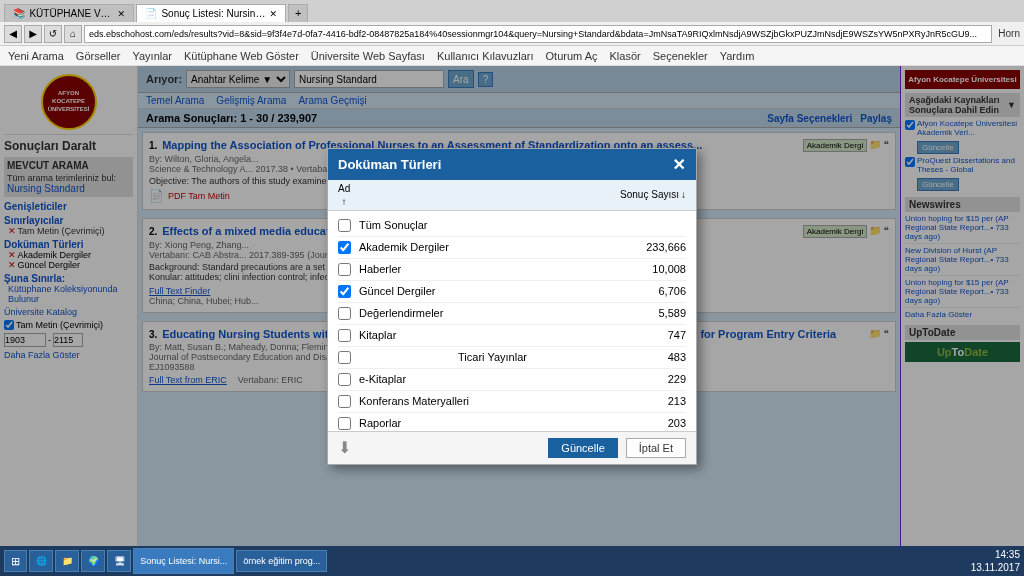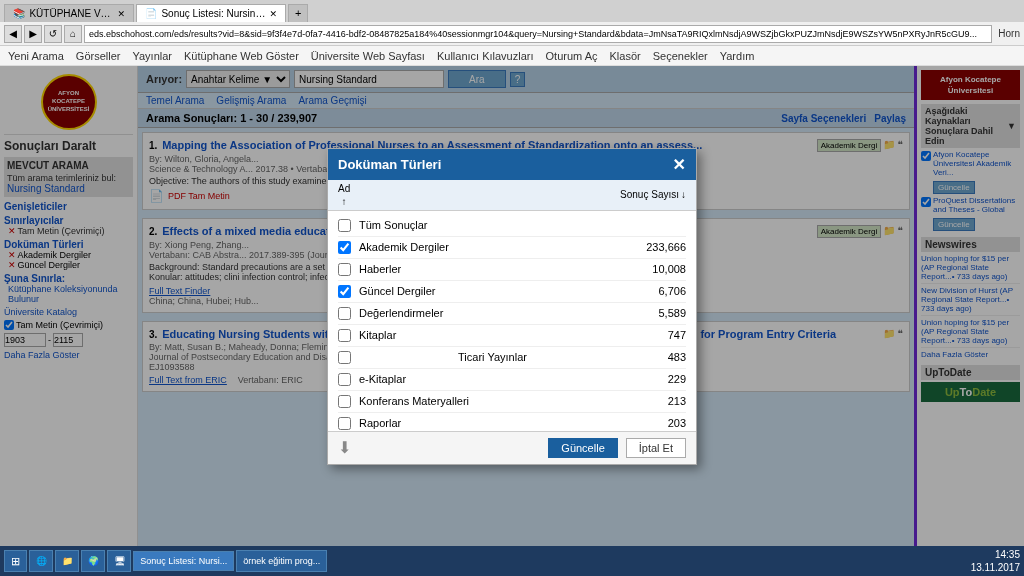--- a/index.html
+++ b/index.html
@@ -116,21 +116,21 @@
   </div>
 
   <div style="flex:1; background:#d4e8f7; overflow-y:auto; position:relative; display:flex; flex-direction:column;">
 
     <div style="background:#b8d4ea; padding:4px 8px; display:flex; align-items:center; gap:4px; border-bottom:1px solid #aaa;">
       <span style="font-size:11px; font-weight:bold; color:#333;">Arıyor:</span>
       <select style="font-size:10px; border:1px solid #aaa; height:18px;">
         <option>Anahtar Kelime ▼</option>
       </select>
       <input type="text" value="Nursing Standard" style="width: 150px; height: 18px; border: 1px solid rgb(170, 170, 170); font-size: 10px; padding: 0px 4px;">
-      <button style="background:#6fa8d0; border:1px solid #3a7abf; color:#fff; font-size:10px; padding:1px 20px; cursor:pointer; height:18px;">Ara</button>
+      <button style="background:#6fa8d0; border:1px solid #3a7abf; color:#fff; font-size:10px; padding:1px 4px; cursor:pointer; height:18px;">Ara</button>
       <span style="background:#6fa8d0; border:1px solid #3a7abf; color:#fff; font-size:10px; padding:1px 4px; cursor:pointer;">?</span>
     </div>
 
     <div style="background:#d4e8f7; padding:2px 8px; display:flex; gap:12px; border-bottom:1px solid #ccc;">
       <span style="font-size:10px; color:#1155cc; cursor:pointer;">Temel Arama</span>
       <span style="font-size:10px; color:#1155cc; cursor:pointer;">Gelişmiş Arama</span>
       <span style="font-size:10px; color:#1155cc; cursor:pointer;">Arama Geçmişi</span>
     </div>
 
     <div style="background:#c0d8ec; padding:3px 8px; font-size:11px; font-weight:bold; border-bottom:1px solid #aaa; display:flex; align-items:center; justify-content:space-between;">
@@ -216,21 +216,21 @@
       <div style="color:#666; font-size:9px;">
         <span>EJ1093588</span>
       </div>
       <div style="margin-top:2px;">
         <span style="color:#1155cc; font-size:9px; cursor:pointer; text-decoration:underline;">Full Text from ERIC</span>
         <span style="color:#666; font-size:9px; margin-left:8px;">Vertabanı: ERIC</span>
       </div>
     </div>
   </div>
 
-  <div style="width:110px; background:#fff; border-left:3px solid #6d28d9; padding:4px; overflow-y:auto; flex-shrink:0;">
+  <div style="width:124px; background:#fff; border-left:1px solid #6d28d9; padding:4px; overflow-y:auto; flex-shrink:0;">
     <div style="background:#8b0000; color:#fff; font-size:8px; text-align:center; padding:4px 2px; margin-bottom:4px; font-weight:bold; line-height:1.4;">
       <span>Afyon Kocatepe Üniversitesi</span>
     </div>
 
     <div style="margin-bottom:6px;">
       <div style="font-size:9px; font-weight:bold; color:#333; background:#e0e0e0; padding:2px 4px; margin-bottom:2px; display:flex; align-items:center; justify-content:space-between;">
         <span>Aşağıdaki Kaynakları Sonuçlara Dahil Edin</span>
         <span style="cursor:pointer;">▼</span>
       </div>
       <div style="display:flex; align-items:flex-start; gap:2px; margin:2px 0;">
@@ -344,20 +344,20 @@
     </div>
   </div>
 </div>
 
 <div style="position:fixed; bottom:0; left:0; right:0; height:30px; background:#1e3a5f; display:flex; align-items:center; padding:0 4px; gap:2px; z-index:200;">
   <button style="background:#2a6099; border:1px solid #4a80b0; color:#fff; font-size:11px; padding:2px 6px; cursor:pointer; height:22px;">⊞</button>
   <button style="background:#2a6099; border:1px solid #4a80b0; color:#fff; font-size:9px; padding:2px 6px; cursor:pointer; height:22px; width:24px;">🌐</button>
   <button style="background:#2a6099; border:1px solid #4a80b0; color:#fff; font-size:9px; padding:2px 6px; cursor:pointer; height:22px; width:24px;">📁</button>
   <button style="background:#2a6099; border:1px solid #4a80b0; color:#fff; font-size:9px; padding:2px 6px; cursor:pointer; height:22px; width:24px;">🌍</button>
   <button style="background:#2a6099; border:1px solid #4a80b0; color:#fff; font-size:9px; padding:2px 6px; cursor:pointer; height:22px; width:24px;">🖥</button>
-  <button style="background:#3a7abf; border:1px solid #4a80b0; color:#fff; font-size:9px; padding:2px 6px; cursor:pointer; height:20px; max-width:150px; overflow:hidden; text-overflow:ellipsis; white-space:nowrap;">Sonuç Listesi: Nursi...</button>
+  <button style="background:#3a7abf; border:1px solid #4a80b0; color:#fff; font-size:9px; padding:2px 6px; cursor:pointer; height:26px; max-width:150px; overflow:hidden; text-overflow:ellipsis; white-space:nowrap;">Sonuç Listesi: Nursi...</button>
   <button style="background:#2a6099; border:1px solid #4a80b0; color:#fff; font-size:9px; padding:2px 6px; cursor:pointer; height:22px; max-width:130px; overflow:hidden; text-overflow:ellipsis; white-space:nowrap;">örnek eğitim prog...</button>
   <div style="flex:1;"></div>
   <div style="color:#fff; font-size:10px; text-align:right; line-height:1.3;">
     <div>14:35</div>
     <div>13.11.2017</div>
   </div>
 </div>
 
 </body></html>

